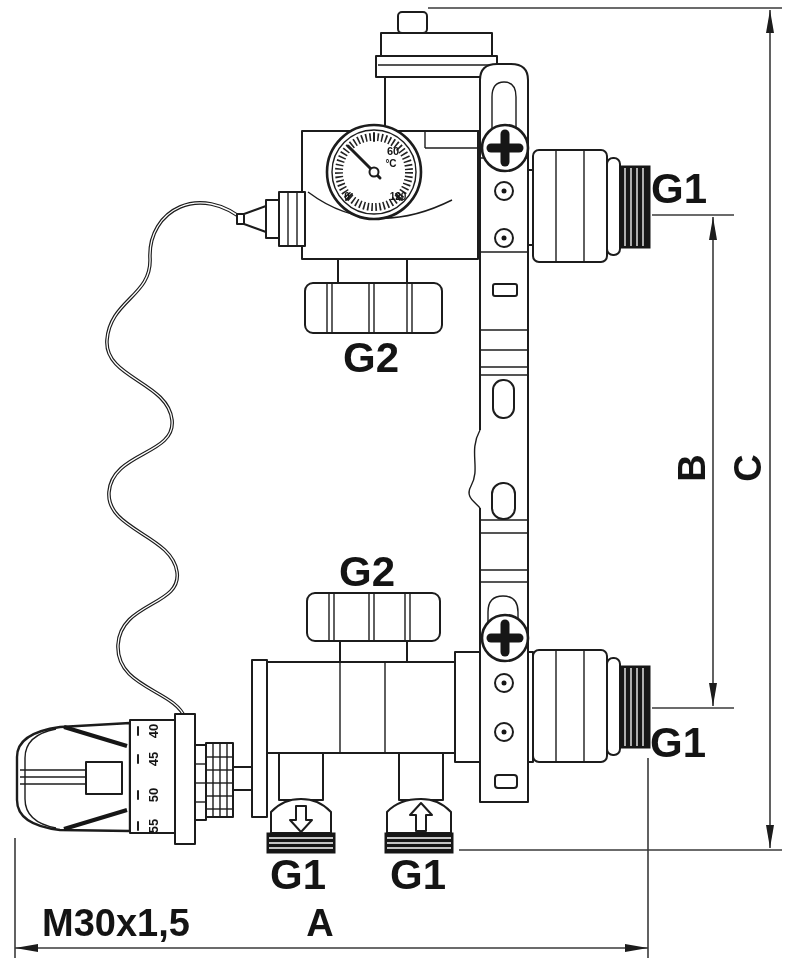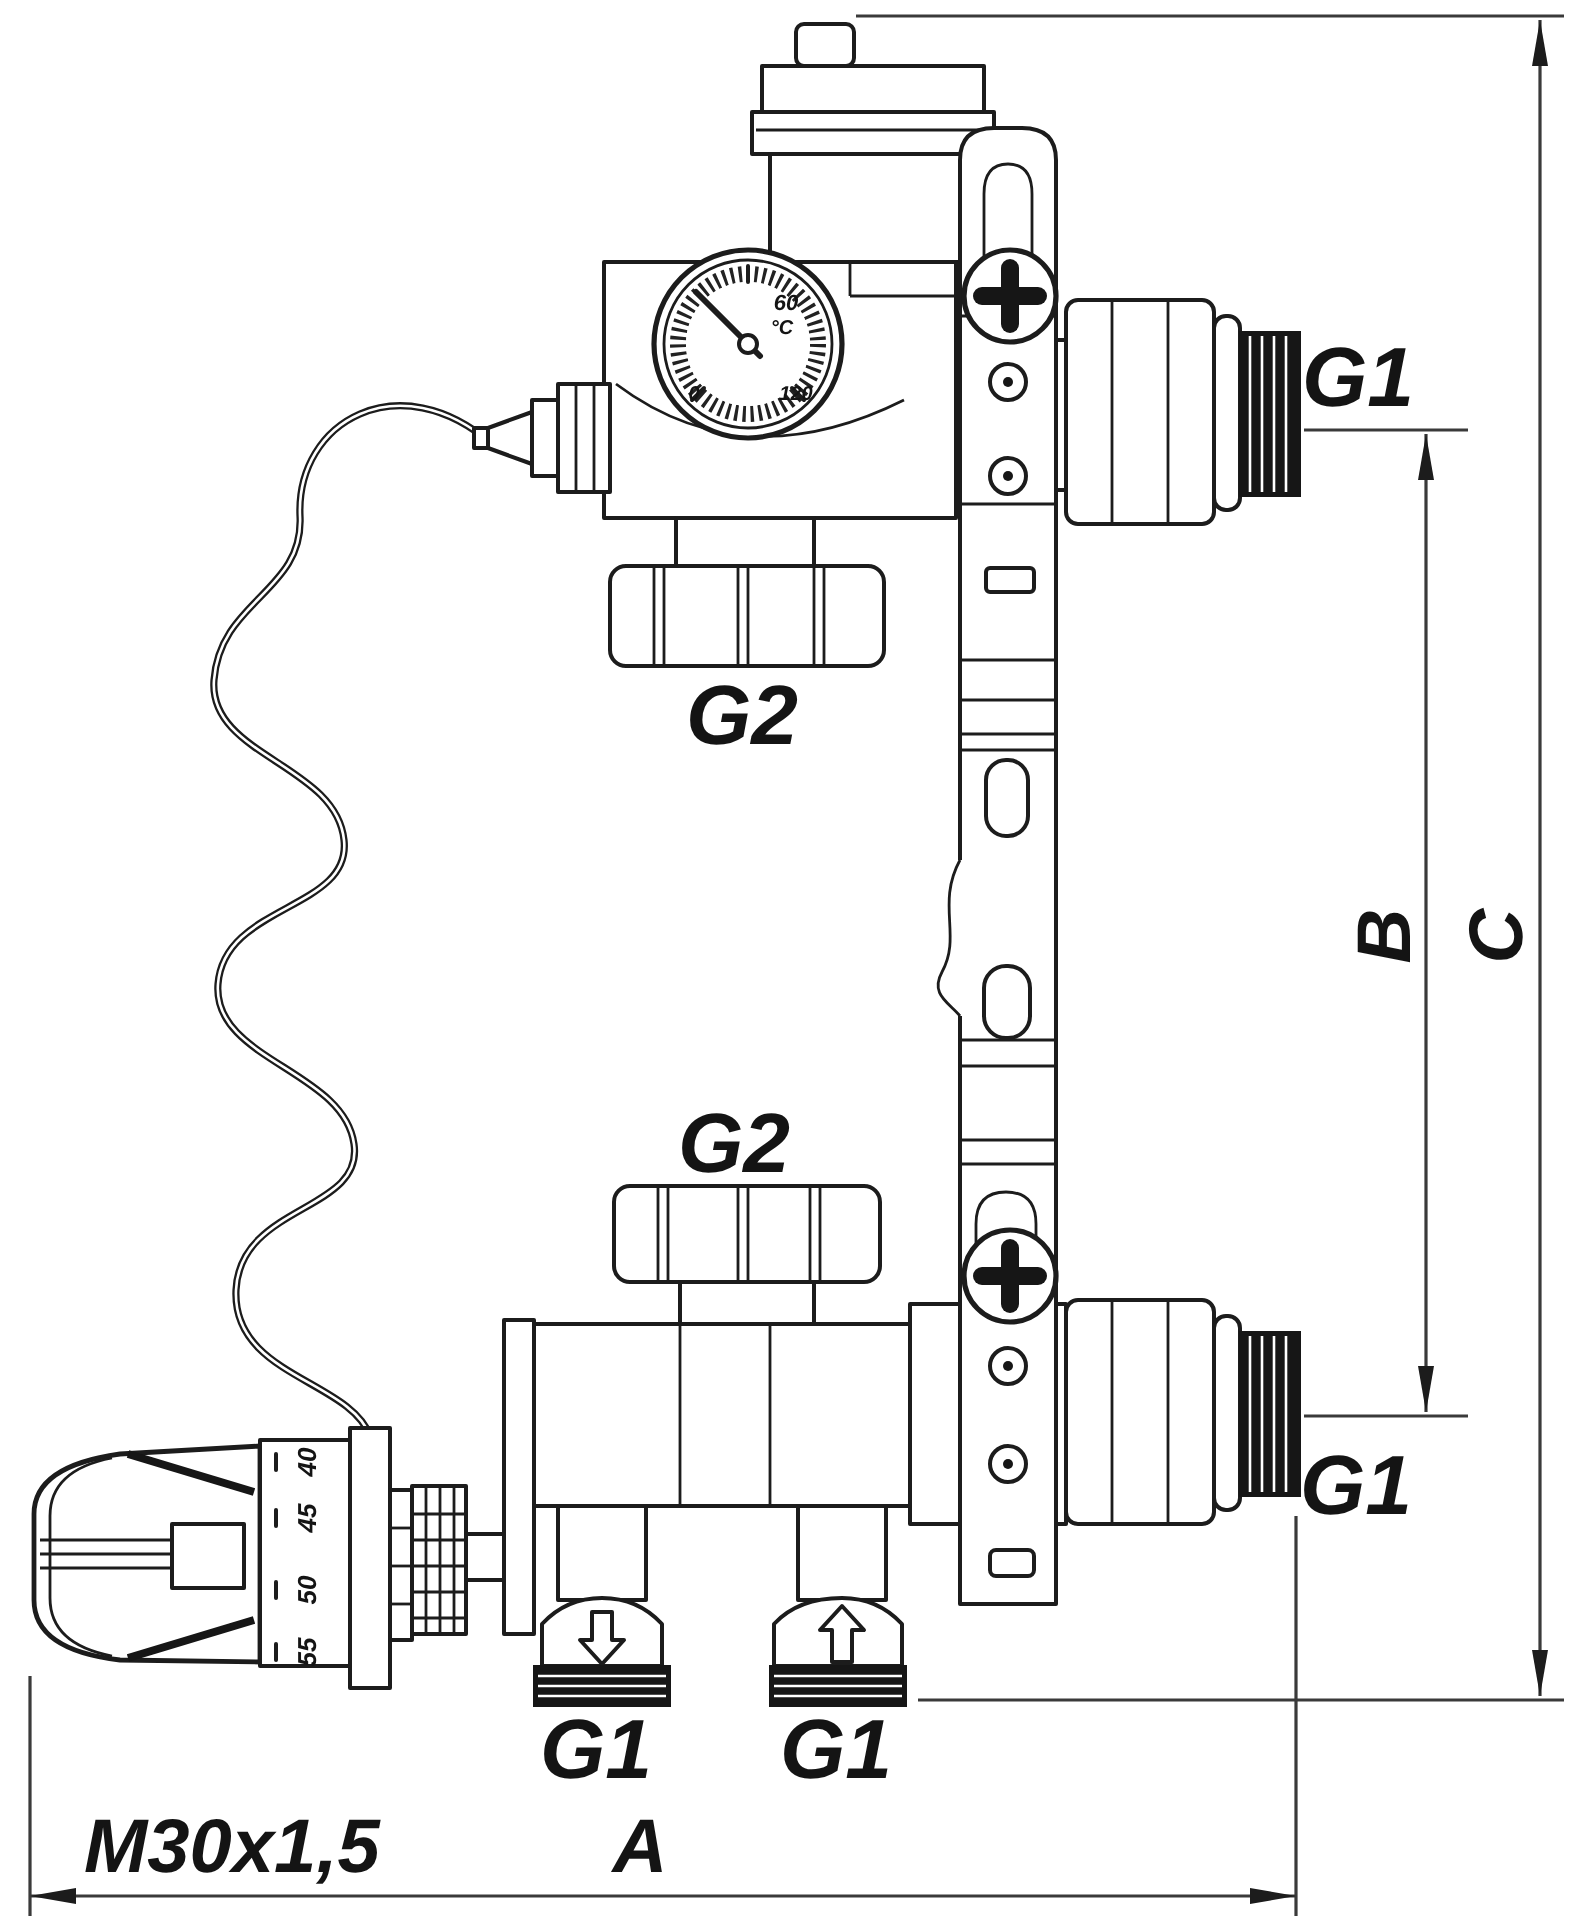--- a/index.html
+++ b/index.html
@@ -1,17 +1,17 @@
 <!DOCTYPE html>
 <html><head>
 <meta charset="utf-8">
 <style>
   html,body{margin:0;padding:0;background:#fff;}
   .stage{position:relative;width:787px;height:962px;background:#fff;overflow:hidden;
-         font-family:"Liberation Sans", sans-serif;font-style:italic;}
+         font-family:"Liberation Sans", sans-serif;}
   svg{display:block;}
   .part{fill:#ffffff;stroke:#1c1c1c;stroke-width:2;stroke-linejoin:round;stroke-linecap:round;}
   .thin{fill:none;stroke:#1c1c1c;stroke-width:1.4;}
   .ln{fill:none;stroke:#1c1c1c;stroke-width:2;stroke-linecap:round;}
   .dim{fill:none;stroke:#3a3a3a;stroke-width:1.6;}
   .arrow{fill:#1c1c1c;stroke:none;}
   .dark{fill:#161616;stroke:#161616;}
   .glint{stroke:#ffffff;stroke-width:1.3;fill:none;}
   .biglabel{fill:#141414;font-size:42px;font-weight:600;}
   .dimlabel{fill:#141414;font-size:38px;font-weight:600;}

